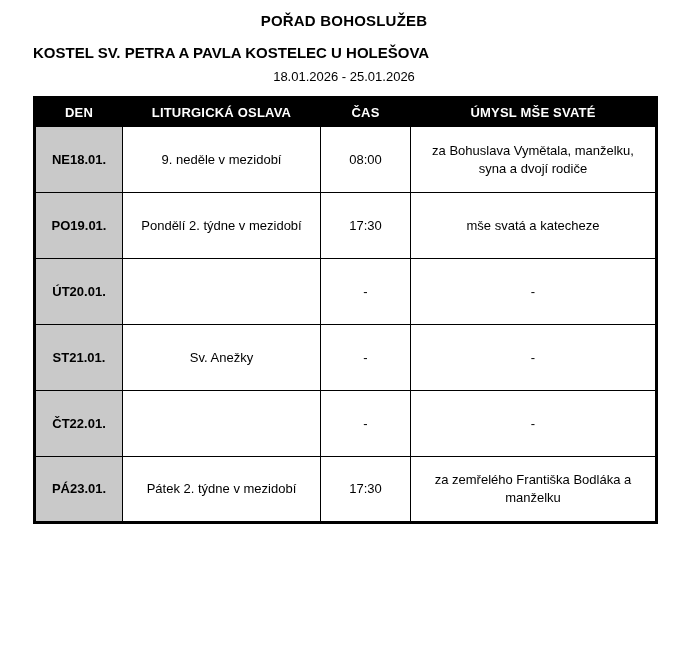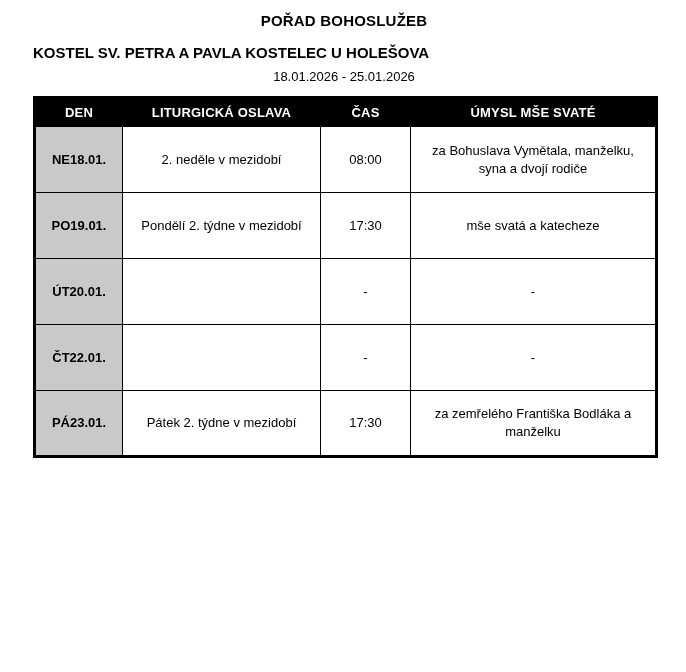--- a/index.html
+++ b/index.html
@@ -86,37 +86,45 @@
         <th>LITURGICKÁ OSLAVA</th>
         <th>ČAS</th>
         <th>ÚMYSL MŠE SVATÉ</th>
       </tr>
     </thead>
     <tbody>
       <tr>
         <td class="den">
           <span class="day-abbr">NE</span><span class="day-date">18.01.</span>
         </td>
-        <td>2. neděle v mezidobí</td>
+        <td>9. neděle v mezidobí</td>
         <td>08:00</td>
         <td>za Bohuslava Vymětala, manželku, syna a dvojí rodiče</td>
       </tr>
       <tr>
         <td class="den">
           <span class="day-abbr">PO</span><span class="day-date">19.01.</span>
         </td>
         <td>Pondělí 2. týdne v mezidobí</td>
         <td>17:30</td>
         <td>mše svatá a katecheze</td>
       </tr>
       <tr>
         <td class="den">
           <span class="day-abbr">ÚT</span><span class="day-date">20.01.</span>
         </td>
         <td></td>
+        <td>-</td>
+        <td>-</td>
+      </tr>
+      <tr>
+        <td class="den">
+          <span class="day-abbr">ST</span><span class="day-date">21.01.</span>
+        </td>
+        <td>Sv. Anežky</td>
         <td>-</td>
         <td>-</td>
       </tr>
       <tr>
         <td class="den">
           <span class="day-abbr">ČT</span><span class="day-date">22.01.</span>
         </td>
         <td></td>
         <td>-</td>
         <td>-</td>

